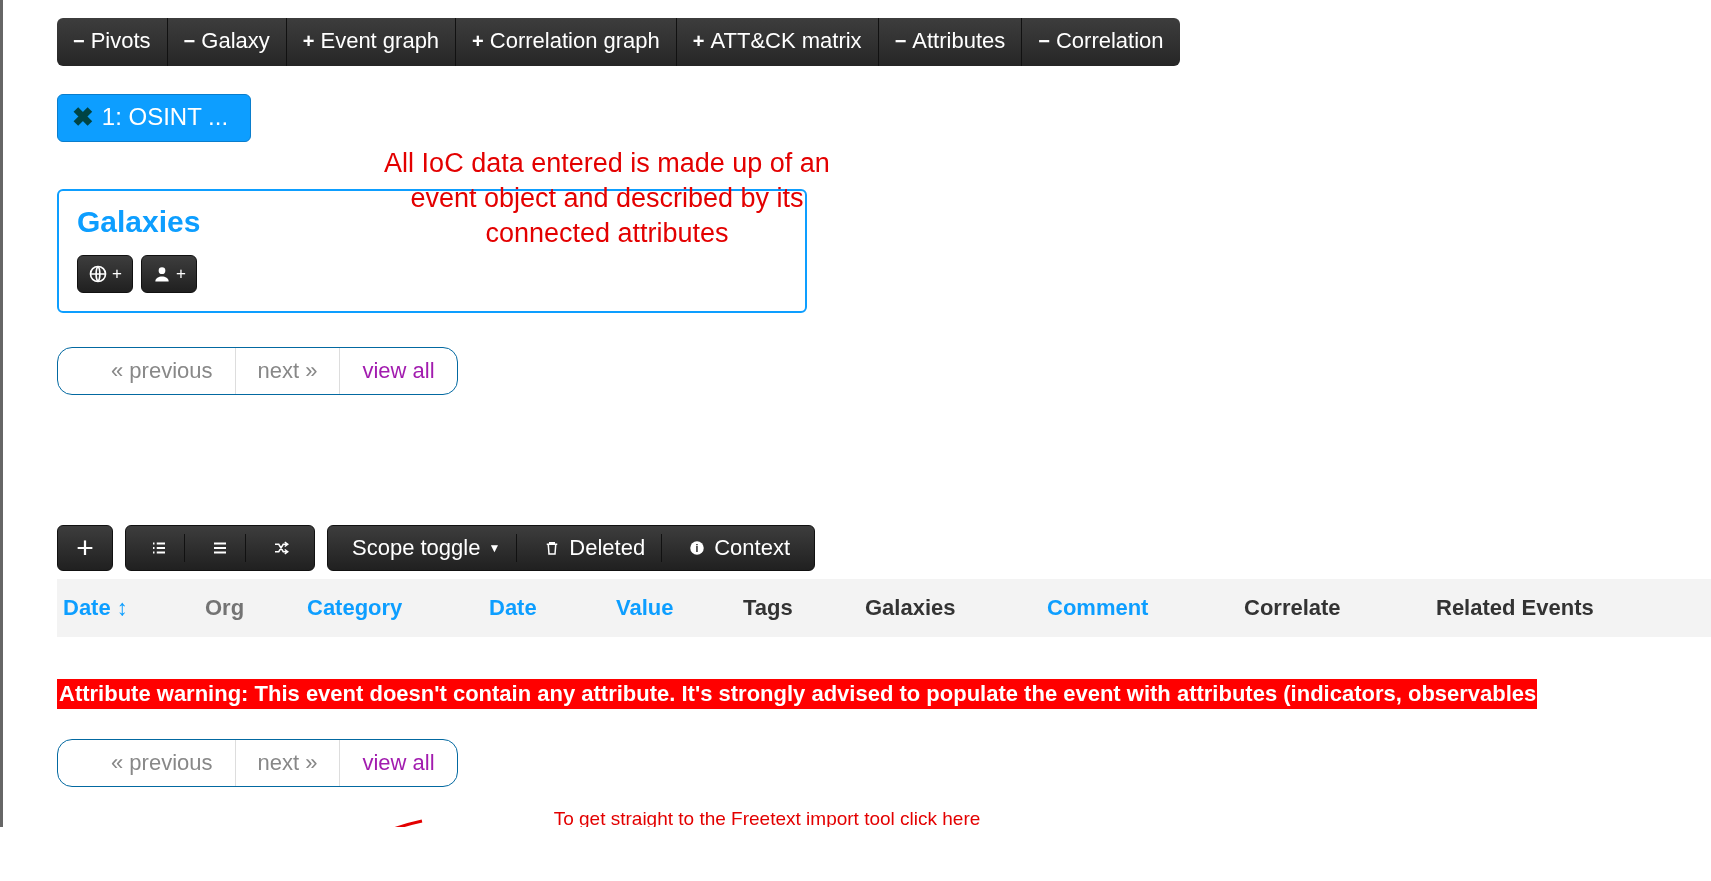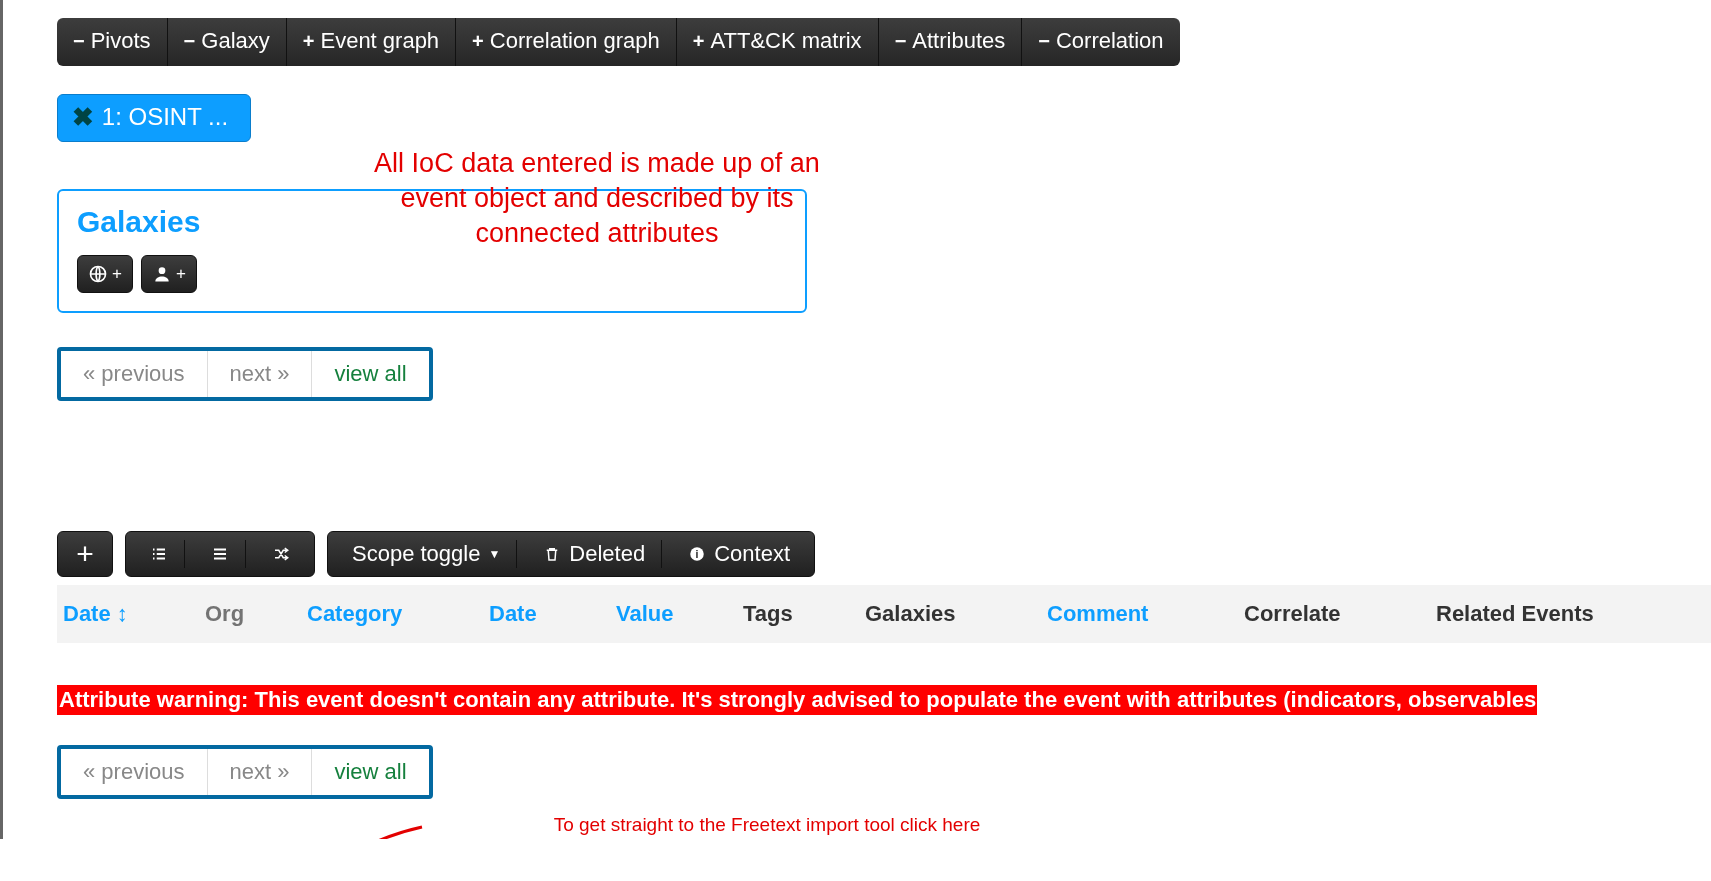--- a/index.html
+++ b/index.html
@@ -49,21 +49,21 @@
     font-weight: 500;
     padding: 8px 22px 10px 14px;
     margin-top: 28px;
     cursor: pointer;
   }
   .chip .x { color: #044; font-size: 26px; font-weight: bold; line-height: 0.8; }
 
   
   .anno1 {
     position: absolute;
-    left: 300px;
+    left: 310px;
     top: 80px;
     color: #e30000;
     font-size: 27px;
     line-height: 1.3;
     width: 480px;
     text-align: center;
   }
   .anno2 {
     position: absolute;
     left: 370px;
@@ -107,31 +107,32 @@
     padding: 0 10px;
     font-size: 17px;
     gap: 4px;
     cursor: pointer;
   }
   .galaxies .pill svg { width: 20px; height: 20px; }
 
   
   .pager {
     display: inline-flex;
-    border: 4px solid #0369a1;
-    border-radius: 4px;
+    border: 1px solid #0369a1;
+    border-radius: 15px;
     margin-top: 34px;
+    padding-left: 31px;
   }
   .pager .pg {
     padding: 10px 22px;
     font-size: 22px;
     color: #888;
     border-right: 1px solid #ddd;
   }
-  .pager .pg.link { color: #15803d; cursor: pointer; }
+  .pager .pg.link { color: #a21caf; cursor: pointer; }
   .pager .pg:last-child { border-right: none; }
 
   
   .action-bar {
     display: flex;
     gap: 12px;
     margin-top: 130px;
   }
   .dark-btn, .dark-group {
     background: linear-gradient(#3d3d3d, #202020);

